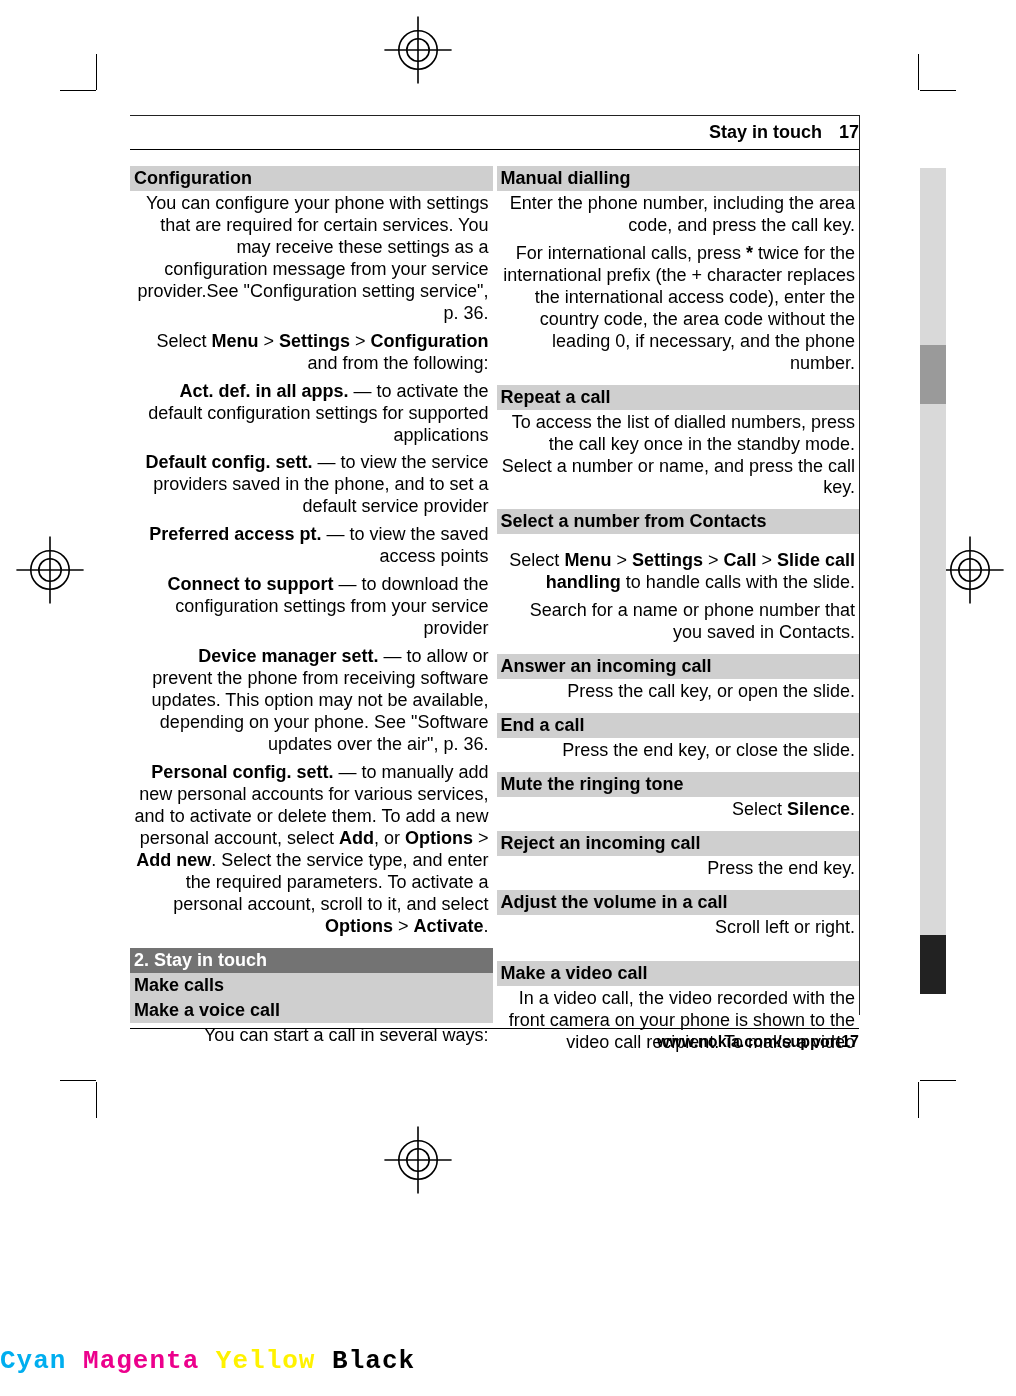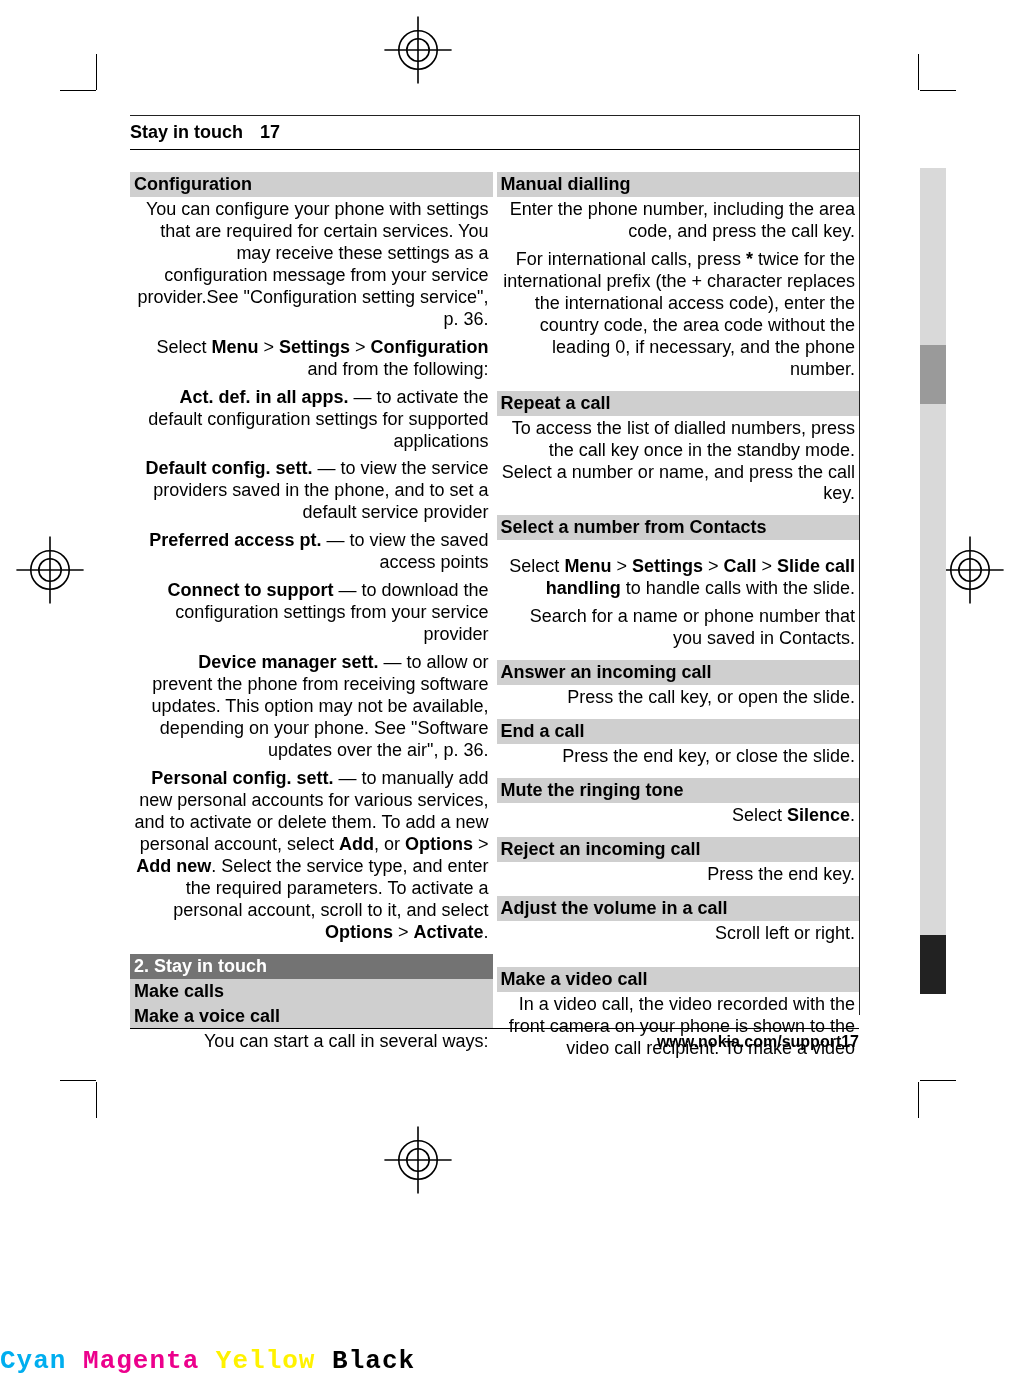--- a/index.html
+++ b/index.html
@@ -12,27 +12,28 @@
     color: #000;
     position: relative;
   }
   .page-outer {
     position: absolute;
     left: 130px; top: 115px;
     width: 730px; height: 900px;
     border-top: 1px solid #222; border-right: 1px solid #222;
   }
   .header-row {
+    text-align: right;
     padding: 6px 0 6px 0;
     font-weight: bold;
     border-bottom: 1.5px solid #000;
   }
   .header-row .title { margin-right: 12px; }
   .header-row .num { }
-  .columns { display: flex; gap: 4px; margin-top: 16px; }
+  .columns { display: flex; gap: 4px; margin-top: 10px; }
   .col { width: 50%; }
   .bar {
     background: #cfcfcf;
     font-weight: bold;
     padding: 2px 4px;
     margin-top: 6px;
   }
   .bar-dark {
     background: #737373;
     color: #fff;

